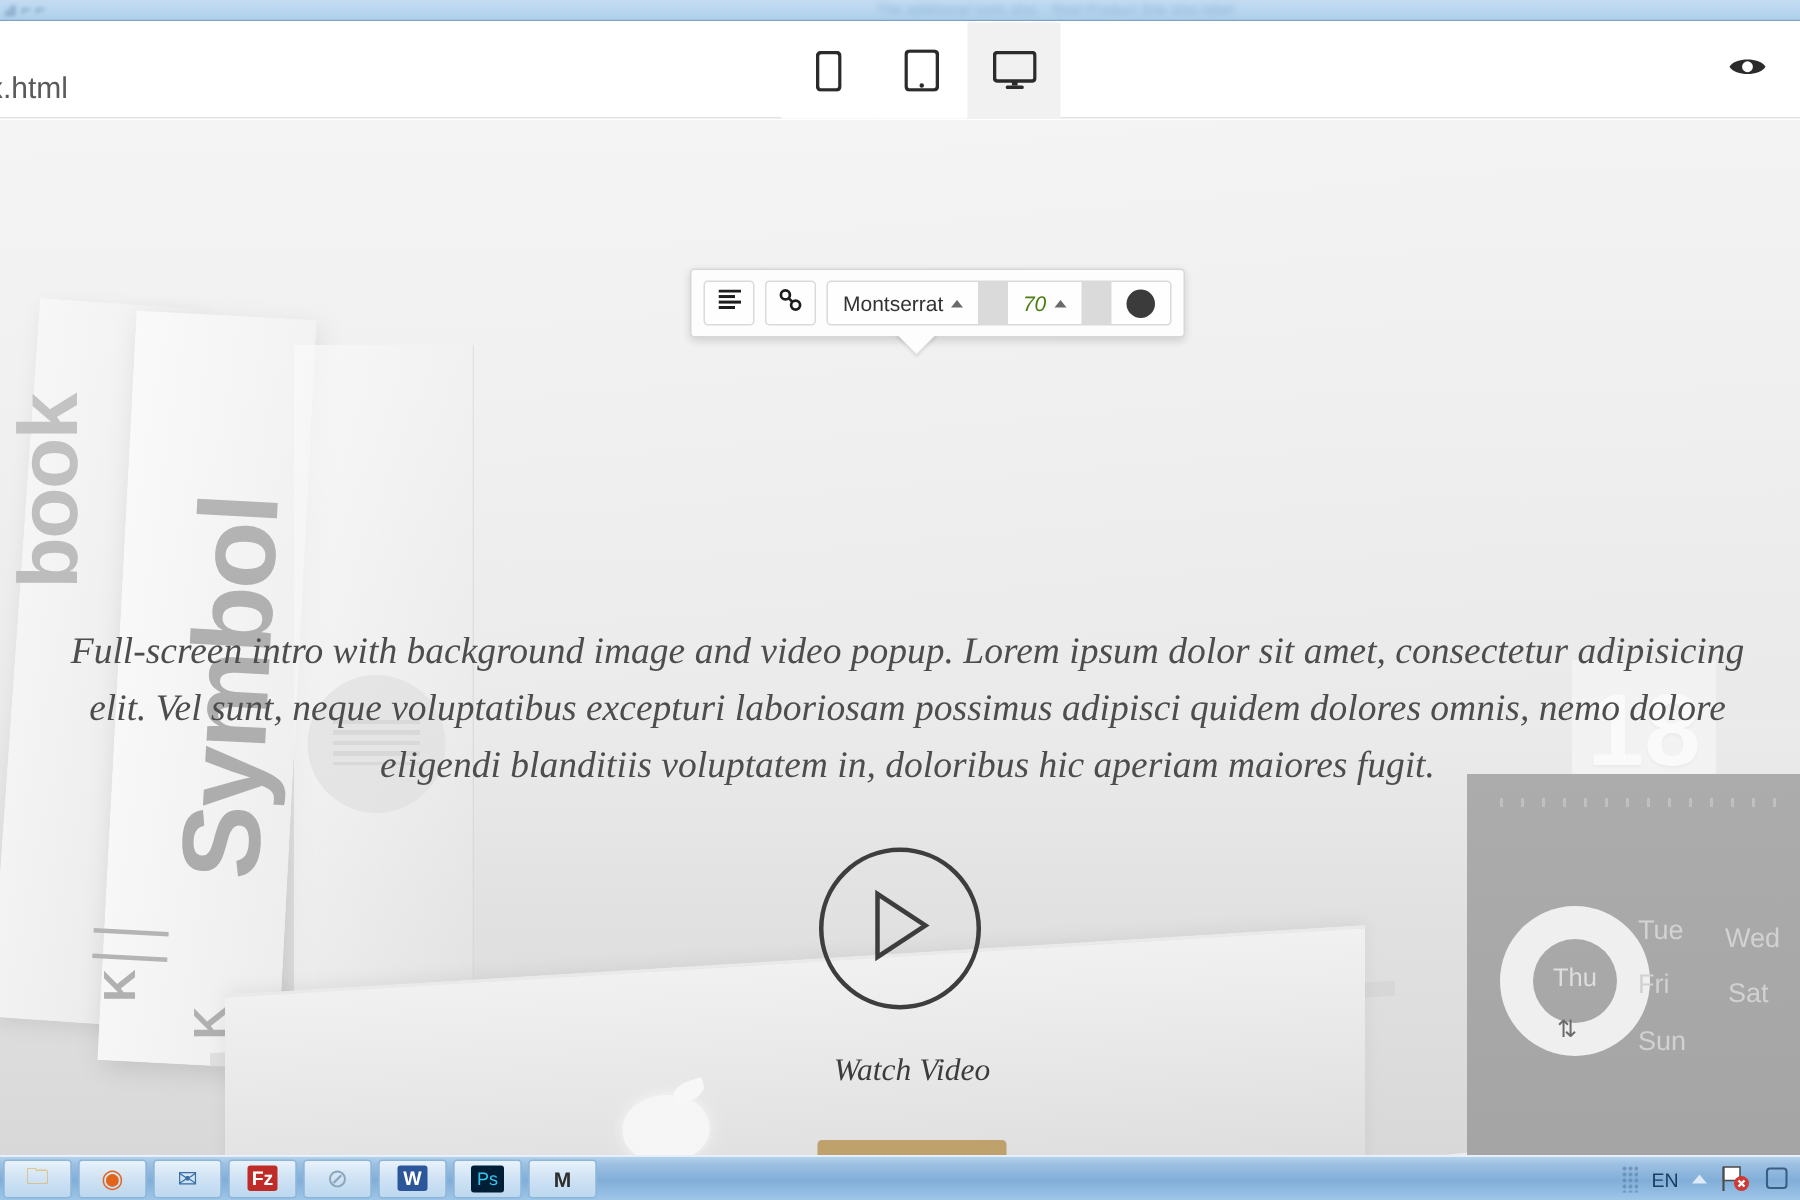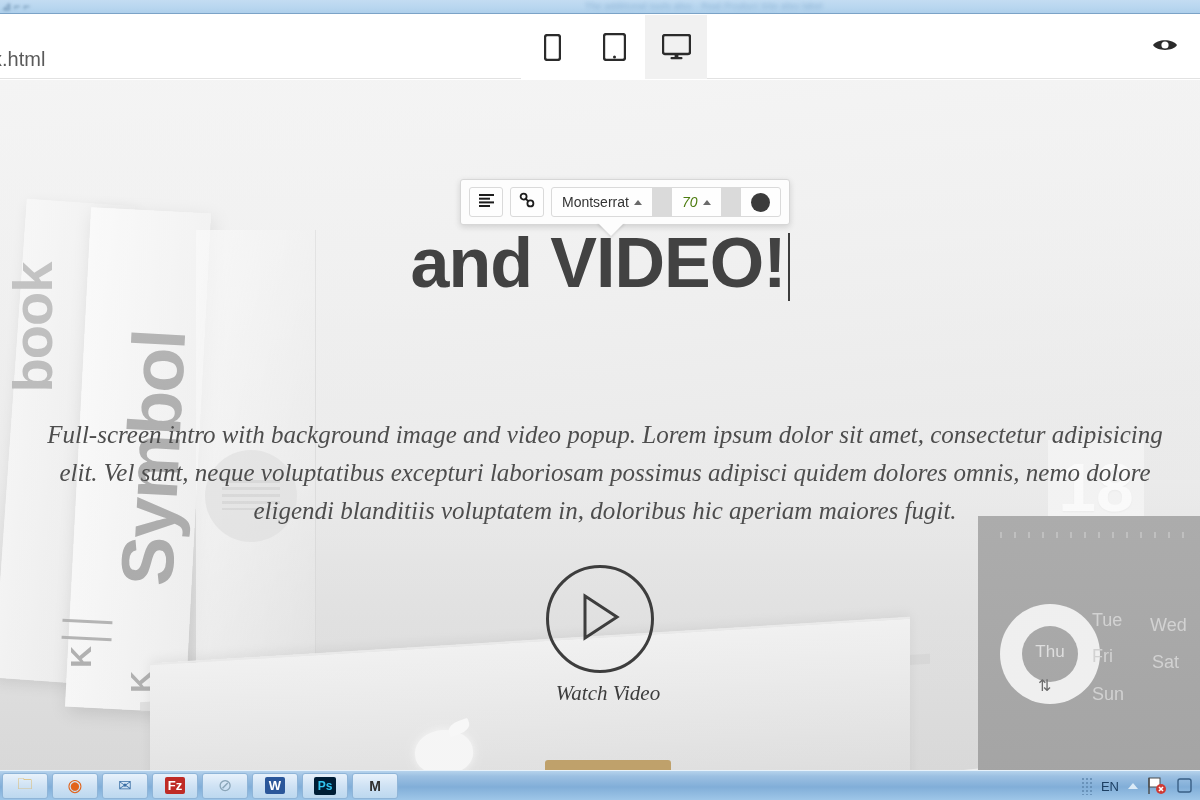--- a/index.html
+++ b/index.html
@@ -245,21 +245,21 @@
   }
   #watch-video-block {
     position:absolute; left:0; top:485px; width:1200px; text-align:center;
   }
   #play-circle {
     width:108px; height:108px; border:3px solid #3d3d3d; border-radius:50%;
     margin:0 auto; display:flex; align-items:center; justify-content:center;
     cursor:pointer;
   }
   #play-label {
-    margin-top:8px; font-family:"Liberation Serif", serif; font-style:italic;
+    margin-top:28px; font-family:"Liberation Serif", serif; font-style:italic;
     font-size:21px; color:#3c3c3c;padding-left:16px;
   }
   #more-button {
     position:absolute; left:545px; top:680px; width:126px; height:47px;
     background:#bfa16b; border-radius:3px;
     display:flex; align-items:center; justify-content:center;
     color:#ffffff; font-size:13px; font-weight:700; letter-spacing:3px;
     cursor:pointer;
   }
 
@@ -392,23 +392,20 @@
     <div class="cal-day" style="left:1092px; top:566px;">Fri</div>
     <div class="cal-day" style="left:1152px; top:572px;">Sat</div>
     <div class="cal-day" style="left:1092px; top:604px;">Sun</div>
 
     <div class="wash"></div>
   </div>
 
   <div id="hero">
 
     <div id="hero-title">
-      <div>
-        <span>and VIDEO!</span><span class="caret-bar"></span>
-      </div>
     </div>
 
     <div id="hero-sub">Full-screen intro with background image and video popup. Lorem ipsum dolor sit amet, consectetur adipisicing elit. Vel sunt, neque voluptatibus excepturi laboriosam possimus adipisci quidem dolores omnis, nemo dolore eligendi blanditiis voluptatem in, doloribus hic aperiam maiores fugit.</div>
 
     <div id="watch-video-block">
       <div id="play-circle">
         <span>
           <svg width="42" height="48" viewBox="0 0 42 48">
             <path d="M6 3 L38 24 L6 45 Z" fill="none" stroke="#3d3d3d" stroke-width="3"></path>
           </svg>
@@ -479,21 +476,21 @@
   <div class="tb-item">
     <span style="font-size:13px;font-weight:700;color:#fff;background:#bf2b26;padding:1px 3px;border-radius:2px;">Fz</span>
   </div>
   <div class="tb-item">
     <span style="font-size:17px;color:#8aa5b8;">⊘</span>
   </div>
   <div class="tb-item">
     <span style="font-size:13px;font-weight:700;color:#fff;background:#2b579a;padding:1px 4px;border-radius:2px;">W</span>
   </div>
   <div class="tb-item">
-    <span style="font-size:12px;font-weight:700;color:#31c5f0;background:#001e36;padding:2px 4px;border-radius:2px;">Ps</span>
+    <span style="font-size:12px;font-weight:400;color:#31c5f0;background:#001e36;padding:2px 4px;border-radius:2px;">Ps</span>
   </div>
   <div class="tb-item">
     <span style="font-size:14px;font-weight:700;color:#2e2e2e;">M</span>
   </div>
 
   <div id="tray">
     <span class="grip"></span>
     <span class="lang">EN</span>
     <span class="chev"></span>
     <span class="tray-flag">

